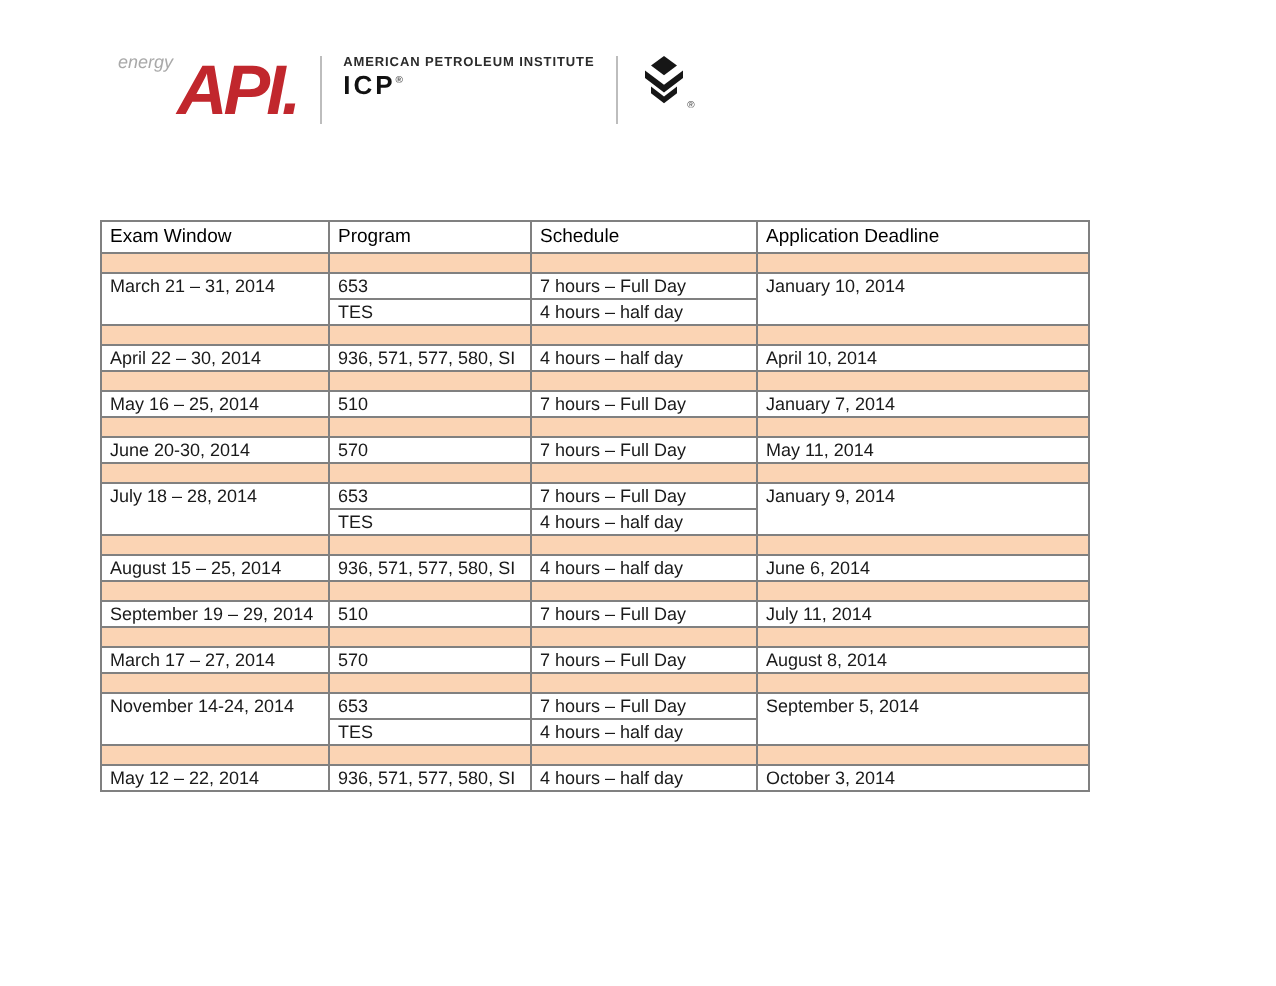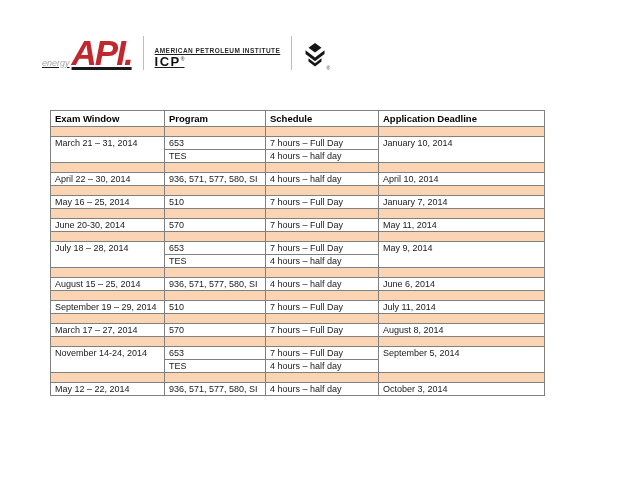--- a/index.html
+++ b/index.html
@@ -8,22 +8,22 @@
     width: 638px; height: 493px;
     position: relative;
     font-family: "Liberation Sans", sans-serif;
     color: #1a1a1a;
     overflow: hidden;
   }
   .page { position: absolute; inset: 0; background: #fff; }
 
   
   .logo-row {
-    position: absolute; left: 42px; top: 28px; height: 42px;
-    display: flex; align-items: flex-end; text-decoration: underline;
+    position: absolute; left: 59px; top: 28px; height: 42px;
+    display: flex; align-items: flex-start;
   }
   .energy-word {
     font-style: italic; color: #a9a9a9; font-size: 9px;
     margin-right: 2px; position: relative; top: -2px;
   }
   .api-word {
     color: var(--api-red, #c1272d);
     font-weight: bold; font-style: italic;
     font-size: 35px; line-height: 1; letter-spacing: -2px;
   }
@@ -52,21 +52,21 @@
     border-collapse: collapse; table-layout: fixed;
   }
   .exam-table th, .exam-table td {
     border: 1px solid var(--border-color, #808080);
     text-align: left; vertical-align: top;
     padding: 1px 2px 0 4px;
     font-size: 9px; line-height: 11px;
     white-space: nowrap; overflow: hidden;
   }
   .exam-table th {
-    font-size: 9.5px; font-weight: bold; height: 16px; line-height: 13px; color: #000;
+    font-size: 9.5px; font-weight: normal; height: 16px; line-height: 13px; color: #000;
   }
   .exam-table tr.spacer td { height: 10px; background: var(--band-color, #fbd4b4); padding: 0; }
   .exam-table tr.data td { height: 13px; }
 </style>
 </head>
 <body>
 
 <div class="page">
 
   <div class="logo-row">
@@ -158,21 +158,21 @@
         <tr class="spacer">
           <td></td>
           <td></td>
           <td></td>
           <td></td>
         </tr>
         <tr class="data">
           <td rowspan="2">July 18 – 28, 2014</td>
           <td>653</td>
           <td>7 hours – Full Day</td>
-          <td rowspan="2">May 9, 2014</td>
+          <td rowspan="2">January 9, 2014</td>
         </tr>
         <tr class="data">
           <td>TES</td>
           <td>4 hours – half day</td>
         </tr>
         <tr class="spacer">
           <td></td>
           <td></td>
           <td></td>
           <td></td>

